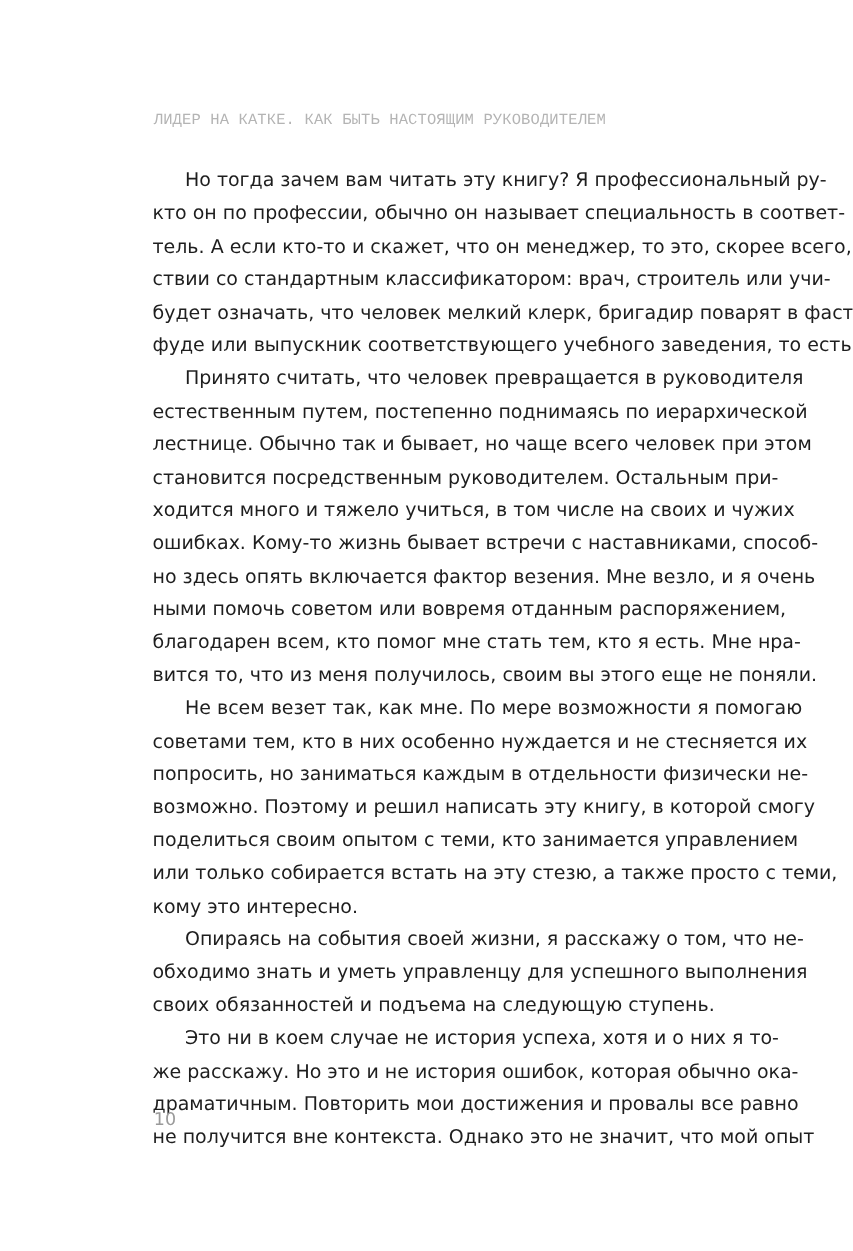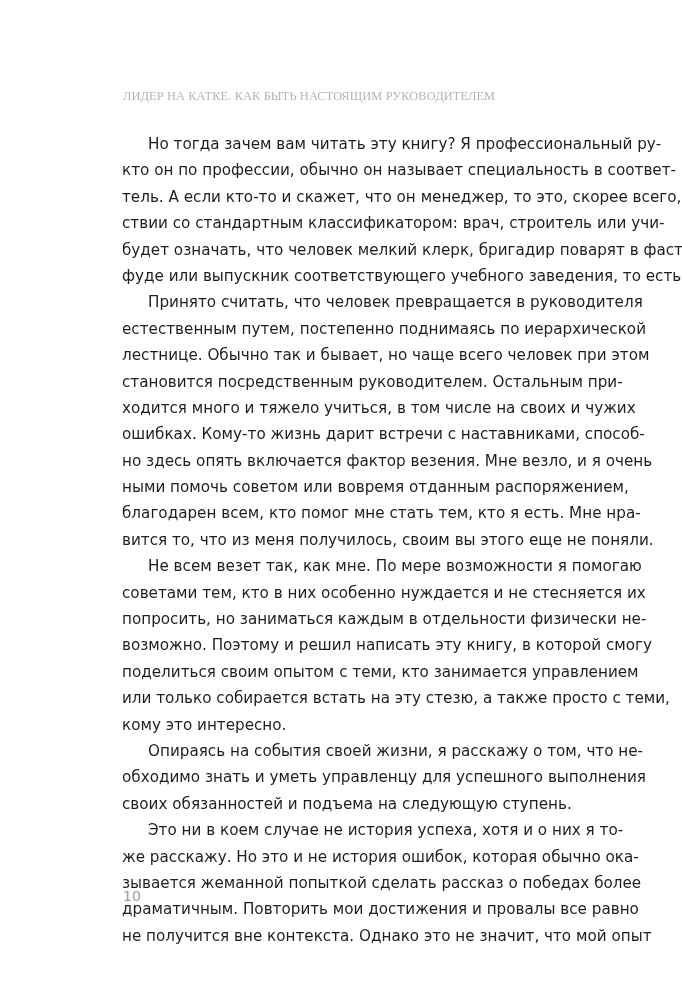--- a/index.html
+++ b/index.html
@@ -3,21 +3,21 @@
 <meta charset="utf-8">
 <style>
   html, body { margin: 0; padding: 0; }
   body {
     width: 682px; height: 1001px; background: #ffffff; position: relative; overflow: hidden;
     font-family: "DejaVu Sans", sans-serif;
   }
   .running-head {
     position: absolute; left: 123px; top: 89px;
     font-size: 12.4px; color: #b4b4b4; letter-spacing: 0.1px; white-space: nowrap;
-    font-family: Liberation Serif, serif;
+    font-family: Liberation Mono, monospace;
   }
   .body-text {
     position: absolute; left: 122px; top: 131px; width: 478px;
     font-size: 15.2px; line-height: 26.4px; color: #1e1e1e;
   }
   .line {
     display: block; height: 26.4px; white-space: nowrap;
     text-align: justify; text-align-last: justify; overflow: visible;
   }
   .line.last { text-align-last: left; }
@@ -40,21 +40,21 @@
       <span class="line">ствии со стандартным классификатором: врач, строитель или учи-</span>
       <span class="line">будет означать, что человек мелкий клерк, бригадир поварят в фаст-</span>
       <span class="line">фуде или выпускник соответствующего учебного заведения, то есть</span>
     </div>
     <div>
       <span class="line indent">Принято считать, что человек превращается в руководителя</span>
       <span class="line">естественным путем, постепенно поднимаясь по иерархической</span>
       <span class="line">лестнице. Обычно так и бывает, но чаще всего человек при этом</span>
       <span class="line">становится посредственным руководителем. Остальным при-</span>
       <span class="line">ходится много и тяжело учиться, в том числе на своих и чужих</span>
-      <span class="line">ошибках. Кому-то жизнь дарит встречи с наставниками, способ-</span>
+      <span class="line">ошибках. Кому-то жизнь бывает встречи с наставниками, способ-</span>
       <span class="line">но здесь опять включается фактор везения. Мне везло, и я очень</span>
       <span class="line">ными помочь советом или вовремя отданным распоряжением,</span>
       <span class="line">благодарен всем, кто помог мне стать тем, кто я есть. Мне нра-</span>
       <span class="line last">вится то, что из меня получилось, своим вы этого еще не поняли.</span>
     </div>
     <div>
       <span class="line indent">Не всем везет так, как мне. По мере возможности я помогаю</span>
       <span class="line">советами тем, кто в них особенно нуждается и не стесняется их</span>
       <span class="line">попросить, но заниматься каждым в отдельности физически не-</span>
       <span class="line">возможно. Поэтому и решил написать эту книгу, в которой смогу</span>
@@ -63,19 +63,18 @@
       <span class="line last">кому это интересно.</span>
     </div>
     <div>
       <span class="line indent">Опираясь на события своей жизни, я расскажу о том, что не-</span>
       <span class="line">обходимо знать и уметь управленцу для успешного выполнения</span>
       <span class="line last">своих обязанностей и подъема на следующую ступень.</span>
     </div>
     <div>
       <span class="line indent">Это ни в коем случае не история успеха, хотя и о них я то-</span>
       <span class="line">же расскажу. Но это и не история ошибок, которая обычно ока-</span>
-      <span class="line">зывается жеманной попыткой сделать рассказ о победах более</span>
       <span class="line">драматичным. Повторить мои достижения и провалы все равно</span>
       <span class="line">не получится вне контекста. Однако это не значит, что мой опыт</span>
     </div>
   </div>
 
 <div class="page-number">10</div>
 
 </body></html>

